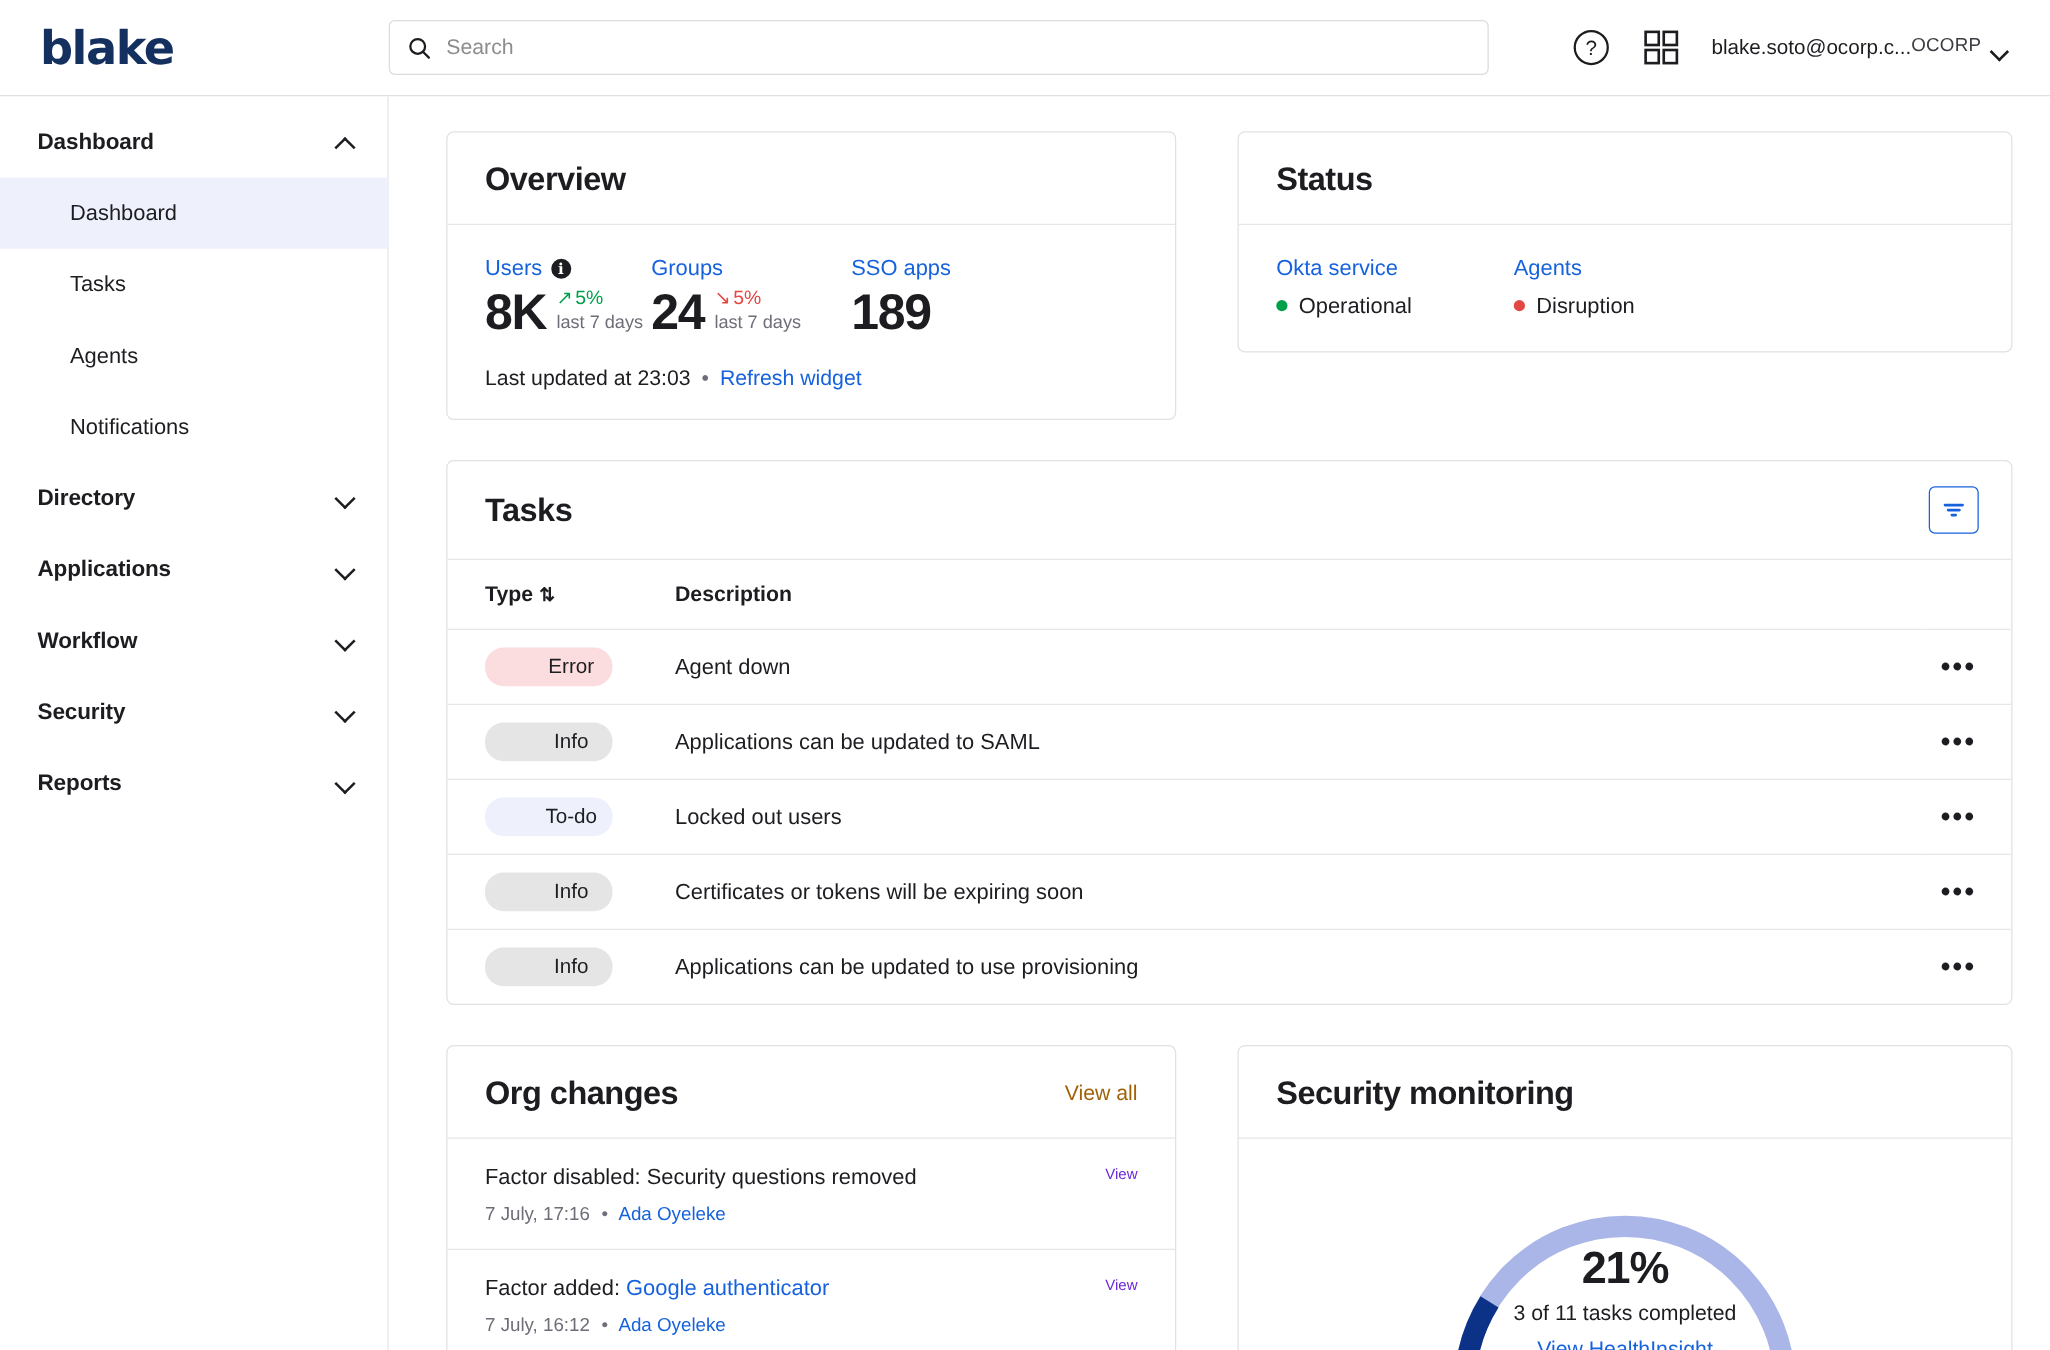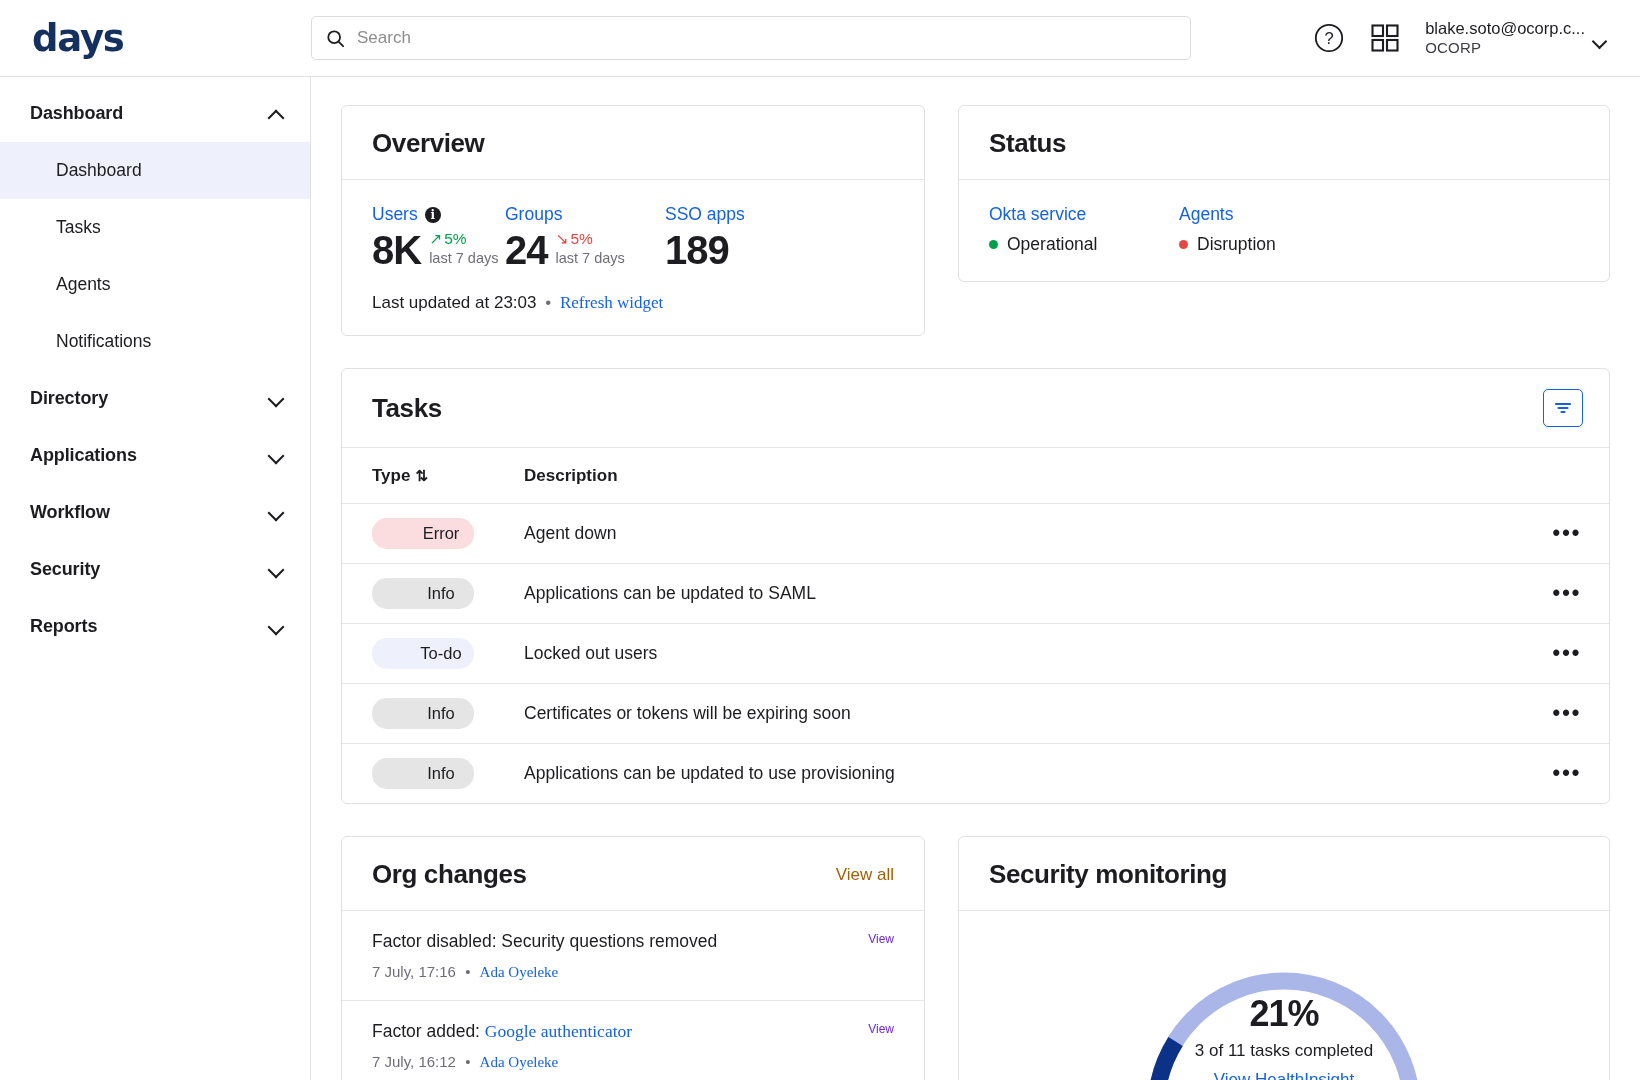--- a/index.html
+++ b/index.html
@@ -67,21 +67,21 @@
     gap: 24px;
     padding-right: 4px;
   }
   .icon-btn { display:flex; align-items:center; justify-content:center; cursor:pointer; }
   .user-block {
     display: flex;
     align-items: center;
     gap: 10px;
     cursor: pointer;
   }
-  .user-text { display: flex; flex-direction: column; line-height: 1.25; }
+  .user-text { display: flex; flex-direction: row; line-height: 1.25; }
   .user-email { font-size: 16.5px; color: #1d1d21; white-space: nowrap; }
   .user-org { font-size: 15px; color: #3c3c43; letter-spacing: .2px; }
   .chev-down {
     width: 15px; height: 9px;
     position: relative;
     margin-left: -2px;
     margin-top: 4px;
   }
   .chev-down::before {
     content: "";
@@ -149,20 +149,21 @@
     flex: 1;
     background: #ffffff;
     padding: 28px 30px 0 30px;
     overflow: hidden;
     min-width: 0;
   }
   .card {
     background: #fff;
     border: 1px solid #e1e1e1;
     border-radius: 6px;
+    margin-left: 16px;
   }
   .card-head {
     padding: 22px 30px 20px 30px;
     border-bottom: 1px solid #e6e6e6;
     display: flex;
     align-items: center;
   }
   .card-title {
     font-size: 26px;
     font-weight: 700;
@@ -210,21 +211,21 @@
   .delta-pct { font-size: 15.5px; display: flex; align-items: center; gap: 2px; }
   .delta-pct.up { color: #00a04a; }
   .delta-pct.down { color: #e34843; }
   .delta-sub { font-size: 14.5px; color: #6e6e78; }
   .ov-footer {
     margin-top: 22px;
     font-size: 17px;
     color: #1d1d21;
   }
   .ov-footer .sep { color: #6e6e78; margin: 0 4px; }
-  .link { color: #1662dd; cursor: pointer; font-family: Liberation Serif, serif; }
+  .link { color: #1662dd; cursor: pointer; }
 
   .st-body { padding: 24px 30px 26px 30px; display: flex; }
   .st-col.c1 { width: 190px; }
   .st-label { font-size: 17.5px; color: #1662dd; margin-bottom: 9px; cursor: pointer; }
   .st-val { font-size: 17.5px; color: #1d1d21; display: flex; align-items: center; gap: 9px; }
   .dot { width: 9px; height: 9px; border-radius: 50%; display: inline-block; }
 
   
   .tasks-card { margin-top: 32px; }
   .tasks-card .card-head { padding: 20px 26px 20px 30px; }
@@ -323,21 +324,21 @@
   }
   .gauge-sub { font-size: 17px; color: #1d1d21; margin-top: 6px; }
   .gauge-link { font-size: 17px; color: #1662dd; margin-top: 9px; cursor: pointer; }
 </style>
 </head>
 <body>
 
 <div class="app">
 
   <div class="header">
-    <div class="logo">days</div>
+    <div class="logo">blake</div>
 
     <div class="search-wrap">
       <span class="sicon">
         <svg width="19" height="19" viewBox="0 0 20 20" fill="none">
           <circle cx="8.6" cy="8.6" r="6.2" stroke="#1d1d21" stroke-width="1.9"></circle>
           <line x1="13.2" y1="13.2" x2="18" y2="18" stroke="#1d1d21" stroke-width="1.9" stroke-linecap="round"></line>
         </svg>
       </span>
       <input class="search-input" type="text" placeholder="Search" style="">
     </div>

